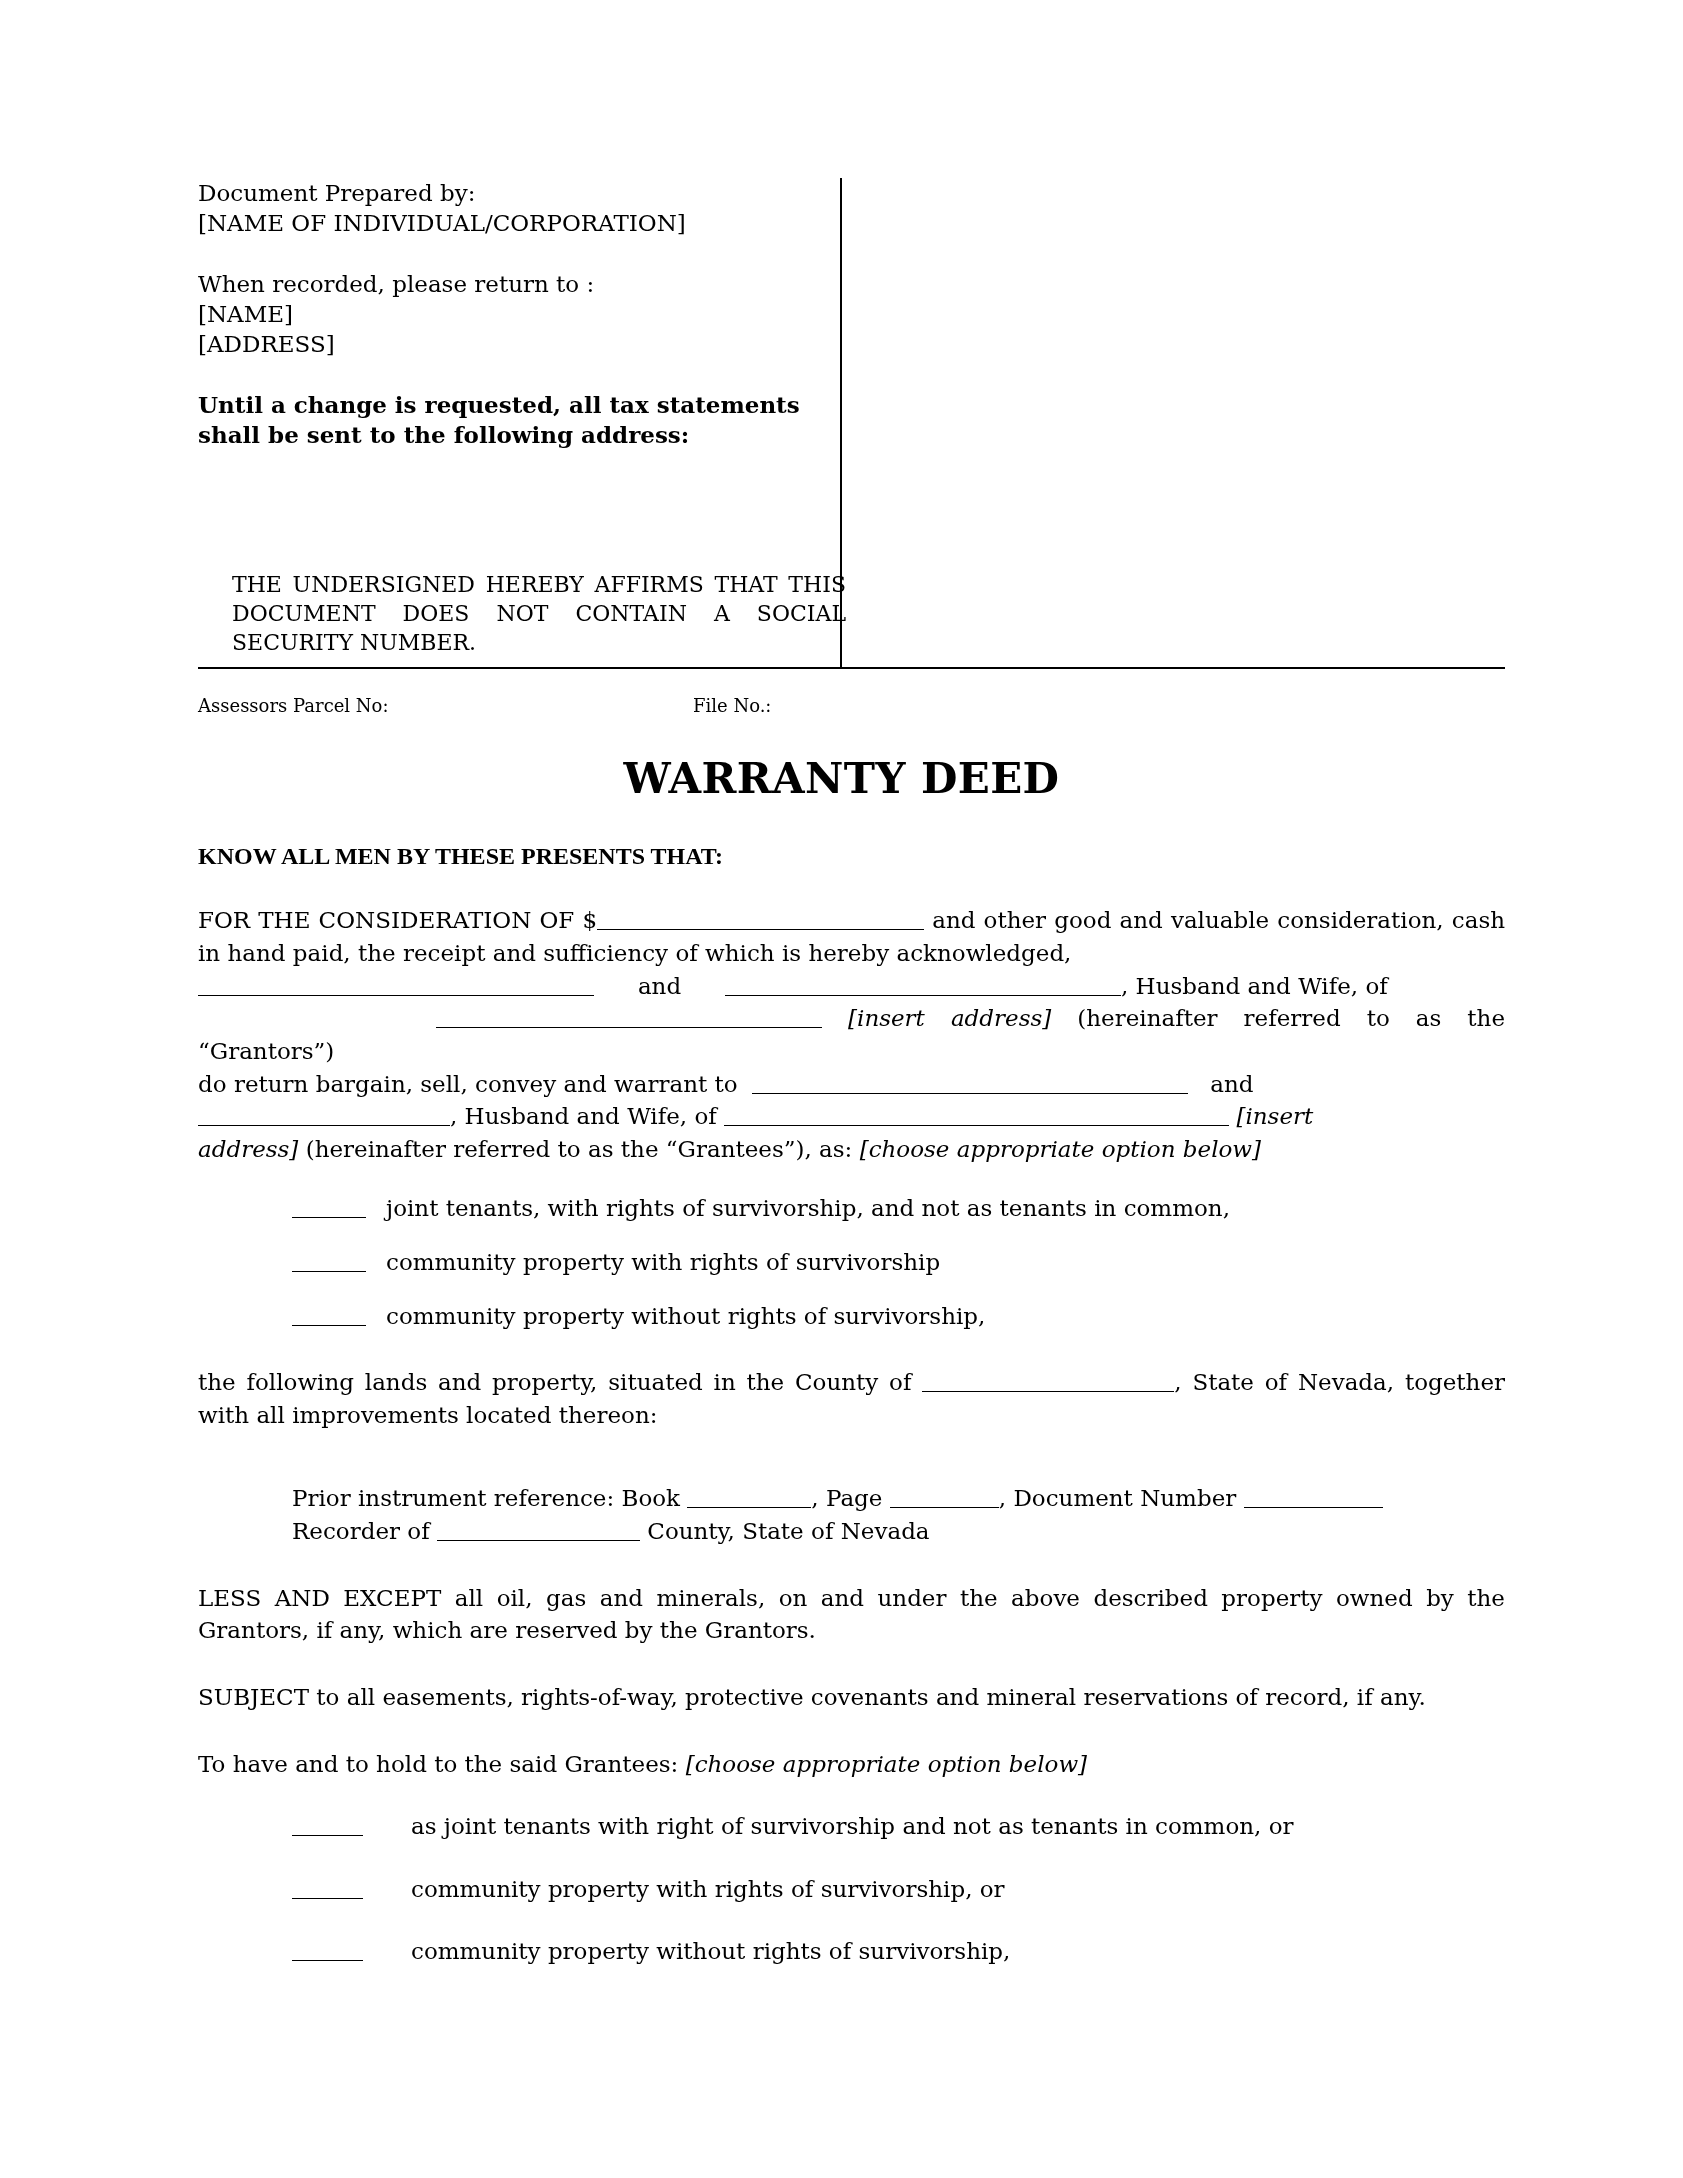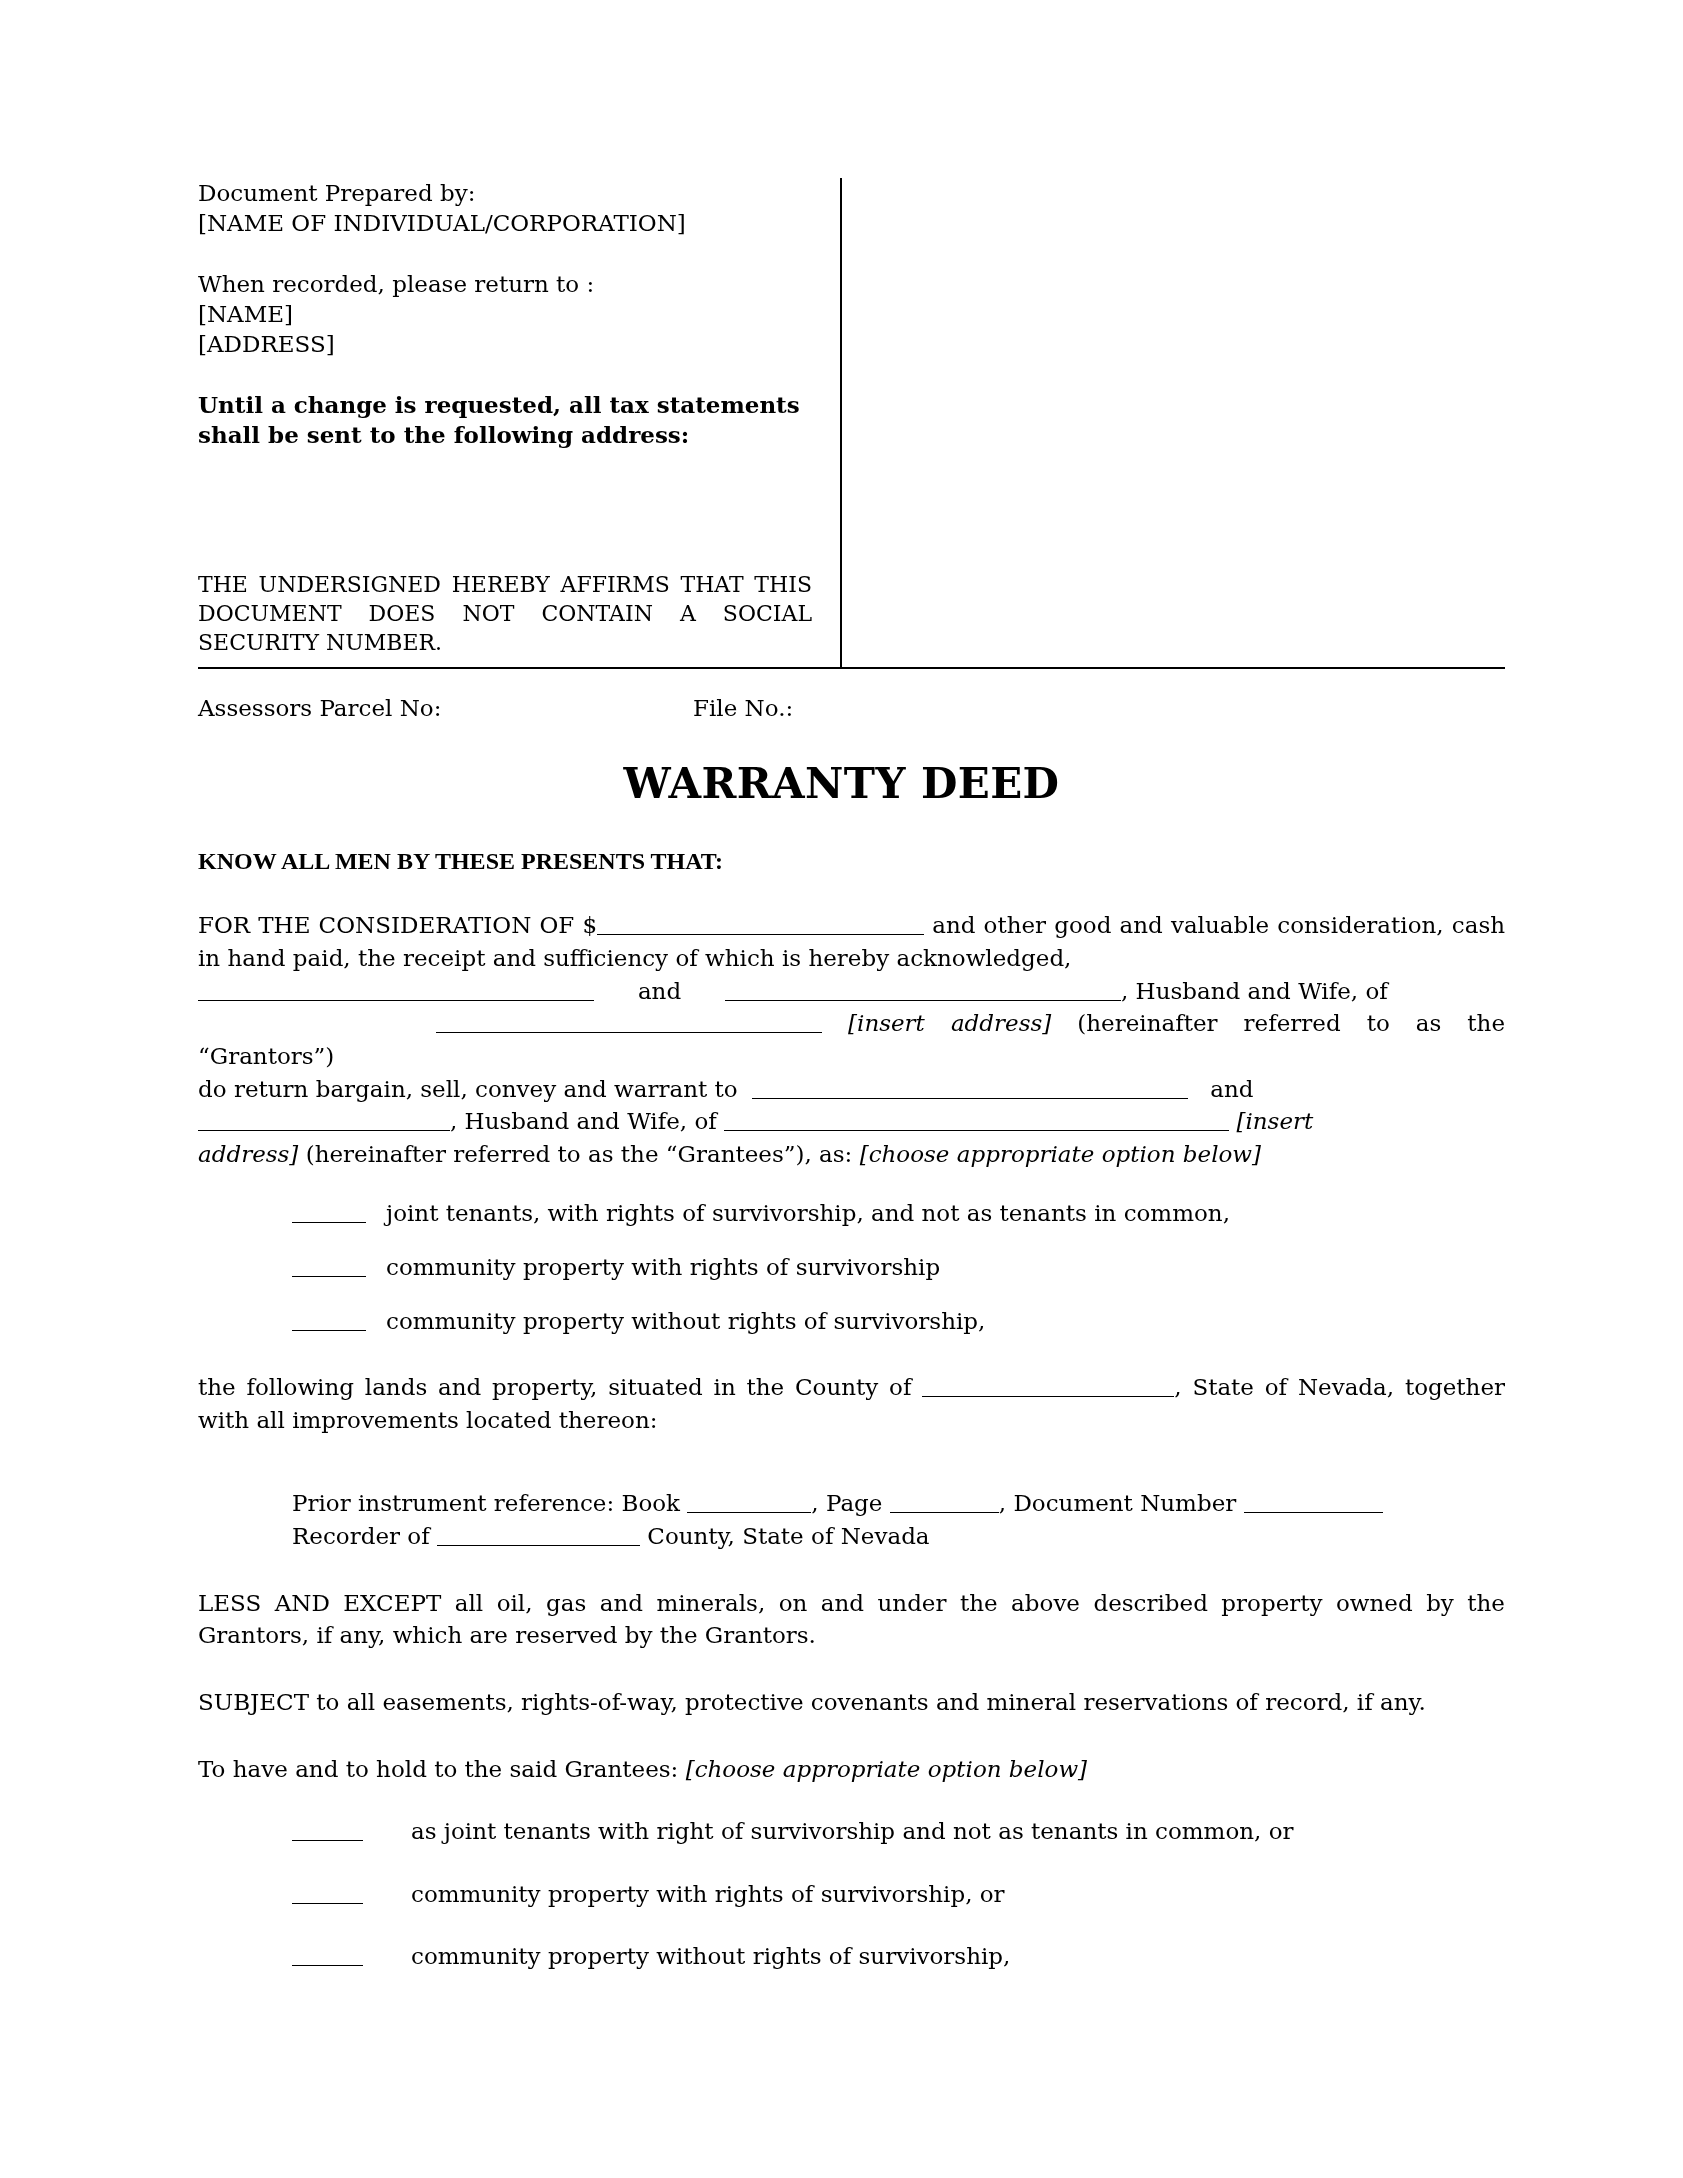--- a/index.html
+++ b/index.html
@@ -44,27 +44,28 @@
   .hl-group { margin-bottom: 0; }
   .spacer-lg { height: 30px; }
   .spacer-xl { height: 119px; }
   .bold { font-weight: bold; }
   .affirm {
     text-align: justify;
     text-align-last: left;
     font-size: 22px;
     line-height: 1.33;
     width: 614px;
+    margin-left: 34px;
   }
 
   
   .parcel-row {
     display: flex;
     margin-top: 26px;
-    font-size: 23px;
+    font-size: 18px;
     width: 1307px;
   }
   .parcel-row .p-left { width: 495px; }
 
   
   .doc-title {
     text-align: center;
     font-size: 42px;
     font-weight: bold;
     letter-spacing: 0.4px;

